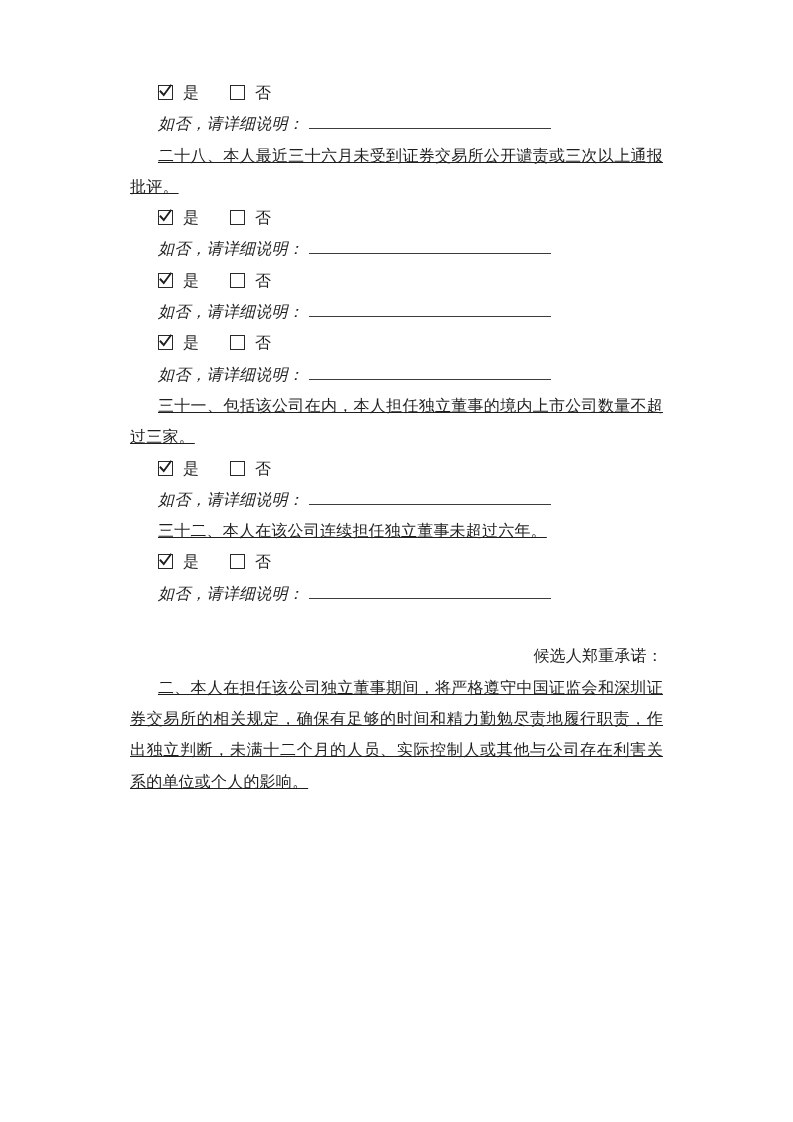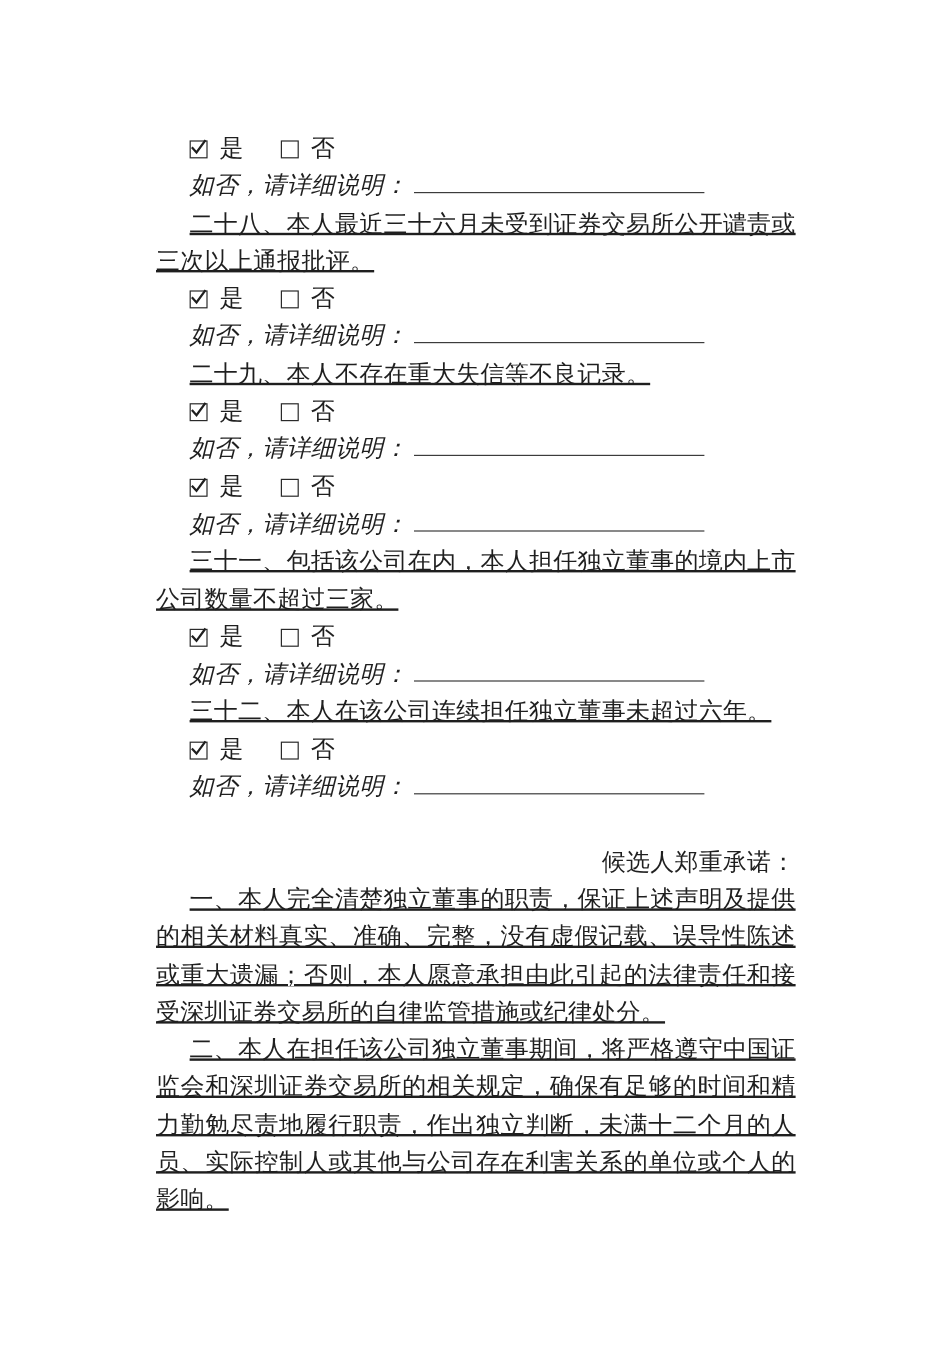--- a/index.html
+++ b/index.html
@@ -11,22 +11,22 @@
     width: 793px;
     height: 1122px;
     overflow: hidden;
     font-family: "Liberation Serif", "DejaVu Serif", serif;
     color: #1f1f1f;
   }
   .page {
     box-sizing: border-box;
     width: 793px;
     height: 1096px;
-    padding: 109px 130px 0 130px;
-    font-size: 20px;
+    padding: 77px 130px 0 130px;
+    font-size: 16px;
     line-height: 31.3px;
   }
   .para {
     margin: 0;
     text-indent: 28px;
     text-align: justify;
     letter-spacing: 0.2px;
     text-decoration: underline;
   }
   .row {
@@ -105,21 +105,20 @@
   <p class="para">二十八、本人最近三十六月未受到证券交易所公开谴责或三次以上通报批评。</p>
   <div class="row">
     <span class="cb checked"><svg class="tick" viewBox="0 0 12 12">
           <path d="M1.5 6.2 L4.6 9.6 L10.6 1.4"></path>
         </svg></span><span class="cb-label">是</span><span class="cb-gap"></span><span class="cb"></span><span class="cb-label">否</span>
   </div>
   <div class="row">
     <span class="detail-label">如否，请详细说明：</span><span class="fill-line"></span>
   </div>
 
-  <p class="para">二十九、本人不存在重大失信等不良记录。</p>
   <div class="row">
     <span class="cb checked"><svg class="tick" viewBox="0 0 12 12">
           <path d="M1.5 6.2 L4.6 9.6 L10.6 1.4"></path>
         </svg></span><span class="cb-label">是</span><span class="cb-gap"></span><span class="cb"></span><span class="cb-label">否</span>
   </div>
   <div class="row">
     <span class="detail-label">如否，请详细说明：</span><span class="fill-line"></span>
   </div>
 
   <div class="row">
@@ -147,16 +146,15 @@
           <path d="M1.5 6.2 L4.6 9.6 L10.6 1.4"></path>
         </svg></span><span class="cb-label">是</span><span class="cb-gap"></span><span class="cb"></span><span class="cb-label">否</span>
   </div>
   <div class="row">
     <span class="detail-label">如否，请详细说明：</span><span class="fill-line"></span>
   </div>
 
   <div class="blank-line"></div>
 
   <p class="heading">候选人郑重承诺：</p>
-  <p class="para">一、本人完全清楚独立董事的职责，保证上述声明及提供的相关材料真实、准确、完整，没有虚假记载、误导性陈述或重大遗漏；否则，本人愿意承担由此引起的法律责任和接受深圳证券交易所的自律监管措施或纪律处分。</p>
   <p class="para">二、本人在担任该公司独立董事期间，将严格遵守中国证监会和深圳证券交易所的相关规定，确保有足够的时间和精力勤勉尽责地履行职责，作出独立判断，未满十二个月的人员、实际控制人或其他与公司存在利害关系的单位或个人的影响。</p>
 
 </div>
 
 </body></html>

